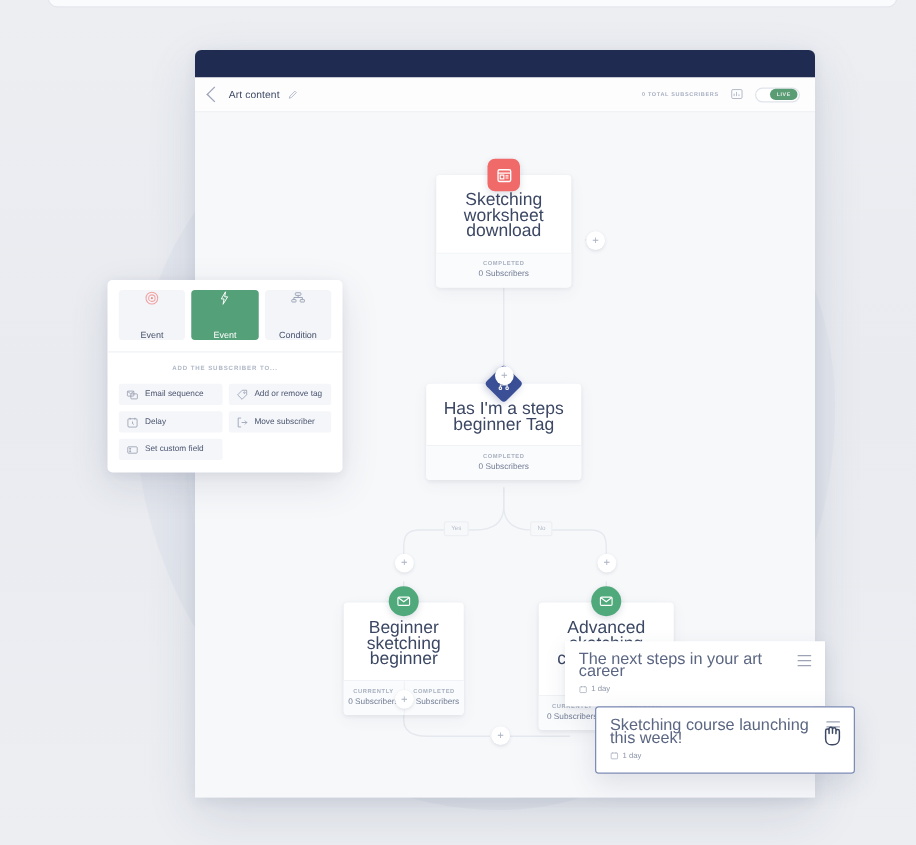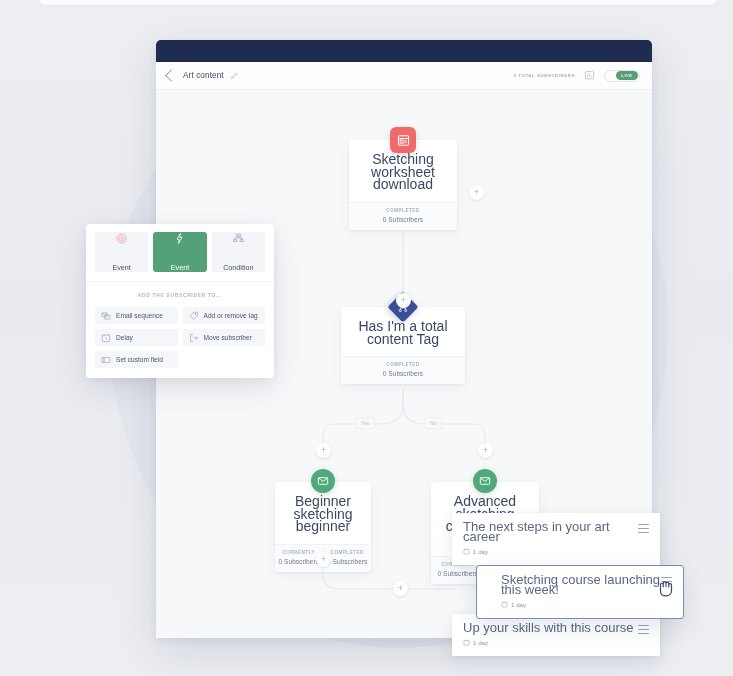--- a/index.html
+++ b/index.html
@@ -361,21 +361,21 @@
 
       <div class="node" style="left:185px; top:217px; width:124px;">
         <div class="badge diamond">
           <svg width="11" height="11" viewBox="0 0 18 18">
             <circle cx="9" cy="4.2" r="2" fill="none" stroke="#fff" stroke-width="1.4"></circle>
             <path d="M9 6.2v3.2M9 9.4H4.6v2.4M9 9.4h4.4v2.4" stroke="#fff" stroke-width="1.4" fill="none"></path>
             <circle cx="4.6" cy="13.6" r="1.7" fill="none" stroke="#fff" stroke-width="1.4"></circle>
             <circle cx="13.4" cy="13.6" r="1.7" fill="none" stroke="#fff" stroke-width="1.4"></circle>
           </svg>
         </div>
-        <div class="node-title">Has I'm a total content Tag</div>
+        <div class="node-title">Has I'm a steps beginner Tag</div>
         <div class="node-foot">
           <div class="foot-cell">
             <div class="foot-label">COMPLETED</div>
             <div class="foot-val">0 Subscribers</div>
           </div>
         </div>
       </div>
 
       <div class="branch-lbl" style="left:199px; top:327px;">Yes</div>
       <div class="branch-lbl" style="left:268px; top:327px;">No</div>
@@ -525,37 +525,20 @@
       </div>
       <div class="drag-h">
           <i></i>
           <i></i>
           <i></i>
         </div>
     </div>
 
     <div class="spacer-slot"></div>
 
-    <div class="mailcard">
-      <div class="mail-body">
-        <div class="mail-title">Up your skills with this course</div>
-        <div class="mail-meta">
-          <svg width="7" height="7" viewBox="0 0 18 18">
-            <rect x="2.4" y="3.6" width="13.2" height="12" rx="1.6" fill="none" stroke="#9aa3b6" stroke-width="1.4"></rect>
-            <path d="M5.6 2.2v2.6M12.4 2.2v2.6" stroke="#9aa3b6" stroke-width="1.4"></path>
-          </svg>
-          <span>1 day</span>
-        </div>
-      </div>
-      <div class="drag-h">
-          <i></i>
-          <i></i>
-          <i></i>
-        </div>
-    </div>
 
     <div class="mailcard dragging">
       <div class="mail-body">
         <div class="mail-title">Sketching course launching this week!</div>
         <div class="mail-meta">
           <svg width="7" height="7" viewBox="0 0 18 18">
             <rect x="2.4" y="3.6" width="13.2" height="12" rx="1.6" fill="none" stroke="#9aa3b6" stroke-width="1.4"></rect>
             <path d="M5.6 2.2v2.6M12.4 2.2v2.6" stroke="#9aa3b6" stroke-width="1.4"></path>
           </svg>
           <span>1 day</span>

